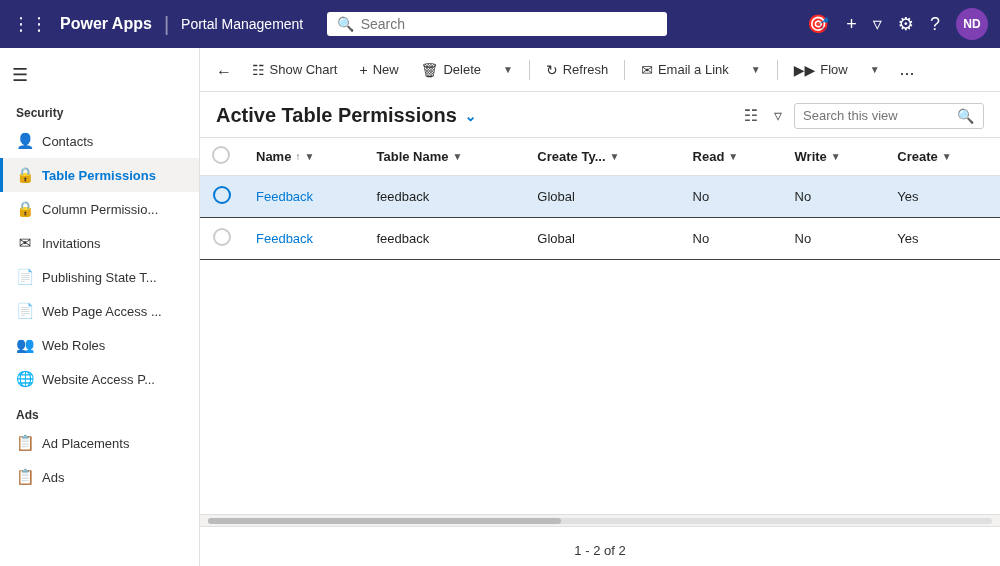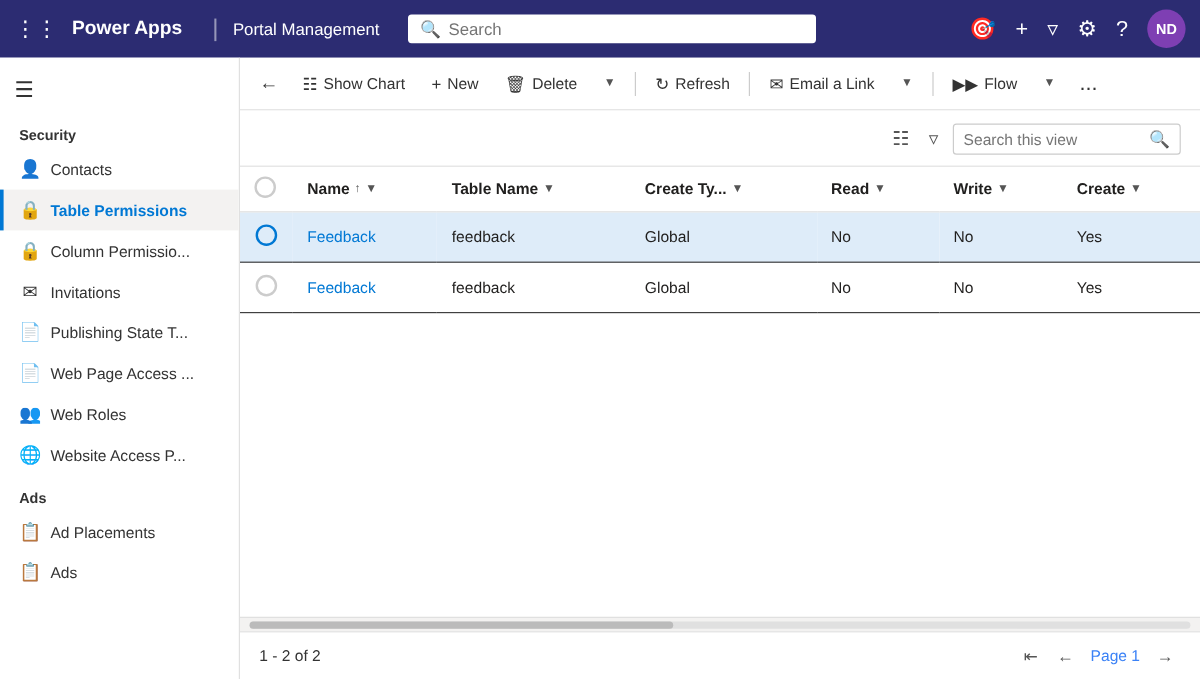--- a/index.html
+++ b/index.html
@@ -9,21 +9,21 @@
     .top-nav {
       height: 48px;
       background: #2c2c72;
       display: flex;
       align-items: center;
       padding: 0 12px;
       gap: 8px;
       flex-shrink: 0;
     }
     .top-nav .waffle-icon { color: #fff; font-size: 18px; cursor: pointer; margin-right: 4px; }
-    .top-nav .app-title { color: #fff; font-size: 16px; font-weight: 600; margin-right: 13px; }
+    .top-nav .app-title { color: #fff; font-size: 16px; font-weight: 600; margin-right: 0; }
     .top-nav .divider { color: rgba(255,255,255,0.5); font-size: 20px; margin: 0 4px; }
     .top-nav .portal-name { color: #fff; font-size: 14px; }
     .top-nav .search-bar {
       flex: 1;
       max-width: 340px;
       margin-left: 16px;
       background: #fff;
       border-radius: 3px;
       display: flex;
       align-items: center;
@@ -212,20 +212,21 @@
 
     
     .table-footer {
       height: 40px;
       display: flex;
       align-items: center;
       padding: 16px 16px;
       border-top: 1px solid #e0e0e0;
       background: #fff;
       flex-shrink: 0;
+      flex-direction: column;
     }
     .footer-count { font-size: 13px; color: #333; }
     .footer-pagination { margin-left: auto; display: flex; align-items: center; gap: 4px; }
     .page-btn { background: none; border: none; cursor: pointer; font-size: 14px; color: #555; padding: 4px 6px; }
     .page-label { font-size: 13px; color: #3b82f6; margin: 0 4px; }
 
     
     .h-scrollbar-area {
       height: 12px;
       background: #f3f2f1;
@@ -362,20 +363,24 @@
       </button>
       <button class="toolbar-btn">
         <span class="toolbar-dropdown-arrow">▼</span>
       </button>
       <button class="toolbar-more">...</button>
     </div>
 
     <div class="table-area">
 
       <div class="table-header-row">
+        <div class="table-title">
+          <span>Active Table Permissions</span>
+          <span class="table-title-dropdown">⌄</span>
+        </div>
         <div class="table-header-actions">
           <button class="tbl-icon-btn">☷</button>
           <button class="tbl-icon-btn">▿</button>
           <div class="search-view-box">
             <input type="text" placeholder="Search this view" style="">
             <button class="search-btn">🔍</button>
           </div>
         </div>
       </div>
 

